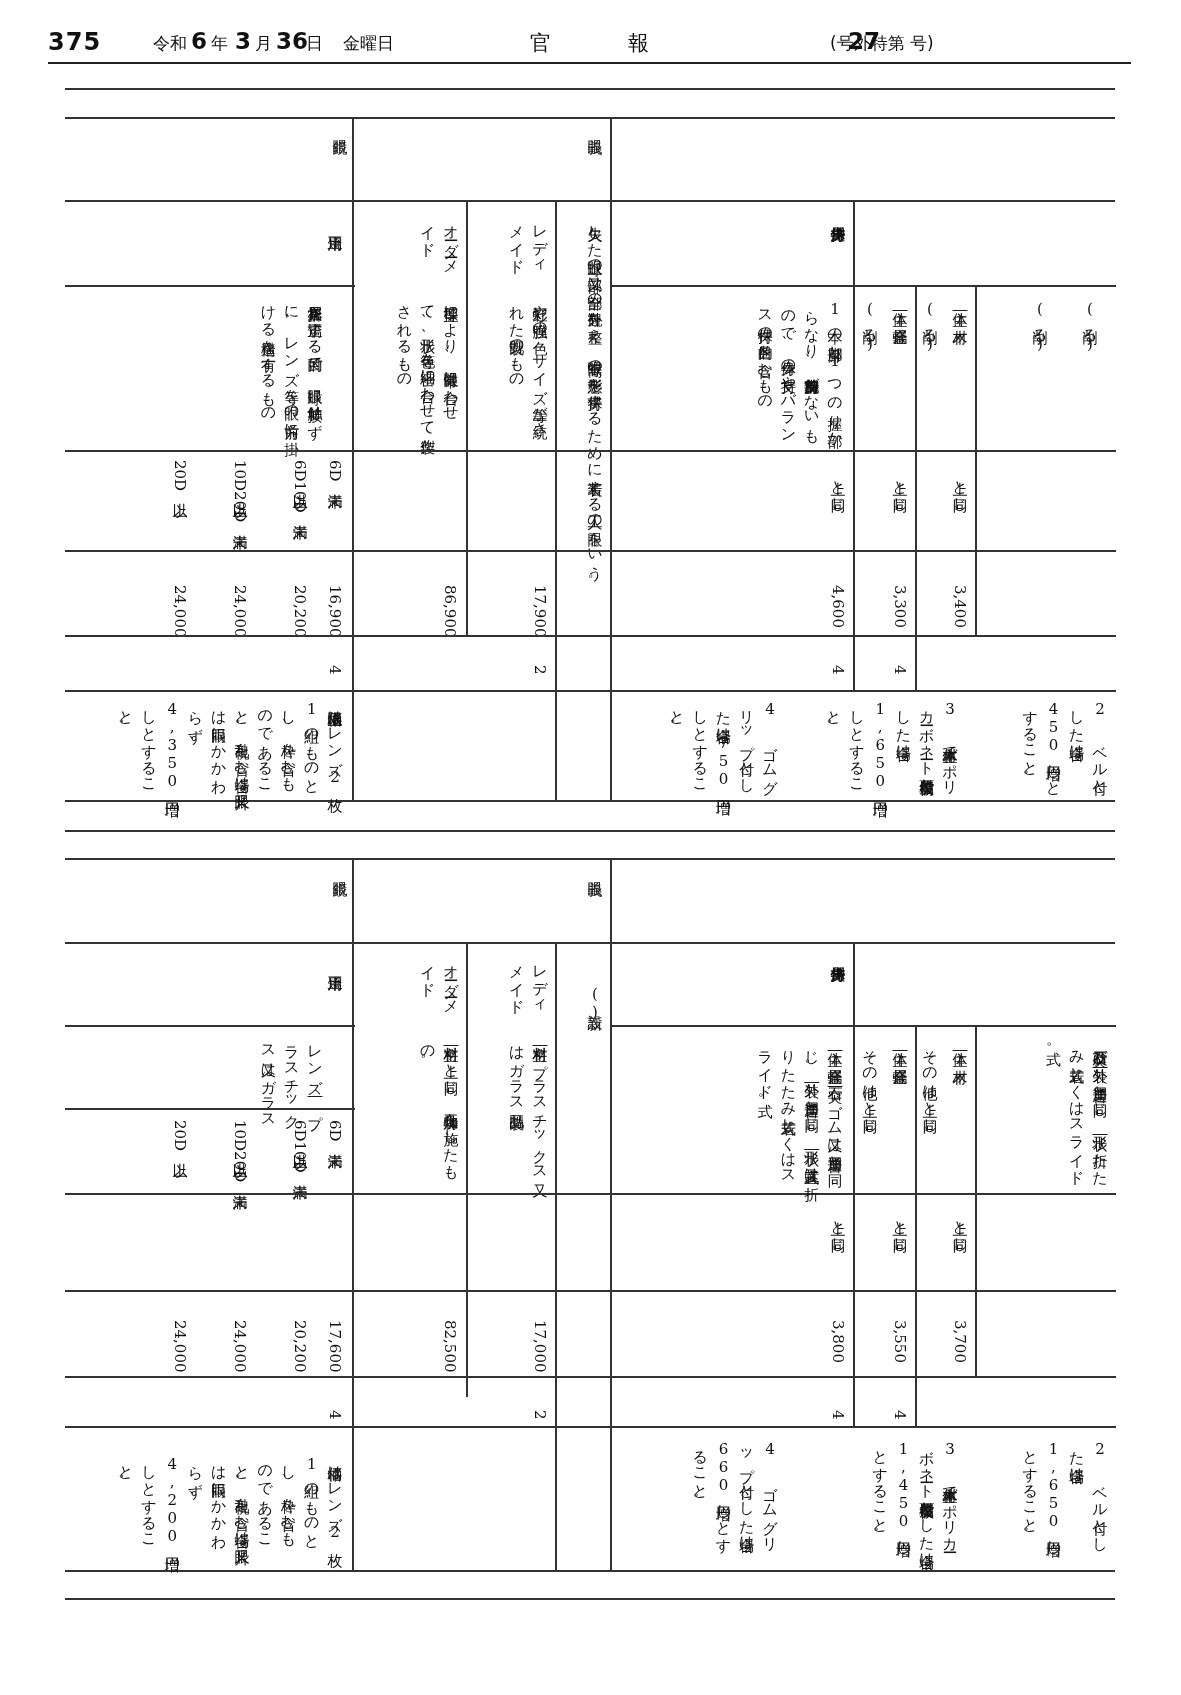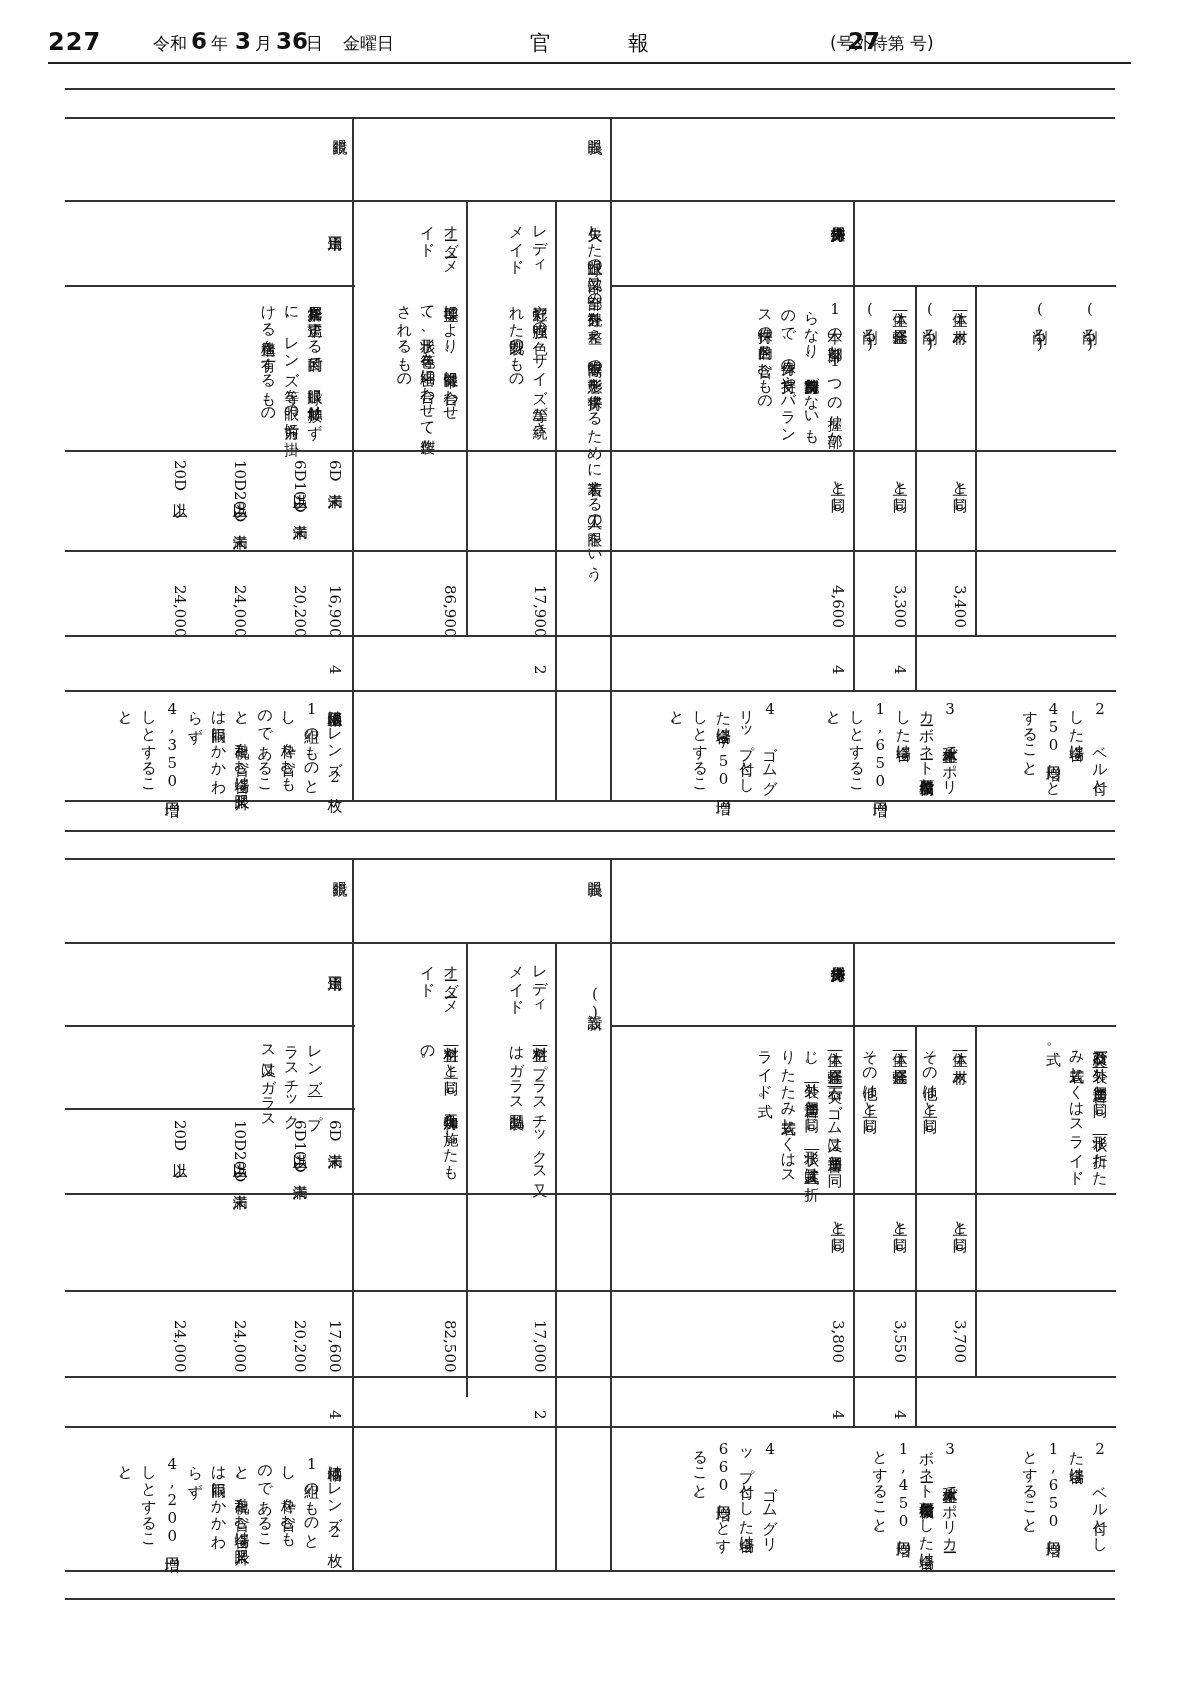--- a/index.html
+++ b/index.html
@@ -14,21 +14,21 @@
   .hline{position:absolute;left:65px;right:66px;border-top:2px solid #333;}
   .v{writing-mode:vertical-rl;text-orientation:upright;font-size:15px;line-height:1.55;}
   .v.num{text-orientation:mixed;}
   .cell{position:absolute;box-sizing:border-box;padding:10px 4px;}
   .grid-line{position:absolute;background:#333;}
 </style>
 </head>
 <body>
 
 <div class="hdr">
-  <span class="pg">227</span>
+  <span class="pg">375</span>
   <span style="left:105px">令和</span>
   <span class="big" style="left:143px;top:0">6</span>
   <span style="left:163px">年</span>
   <span class="big" style="left:187px;top:0">3</span>
   <span style="left:207px">月</span>
   <span class="big" style="left:228px;top:0">36</span>
   <span style="left:258px">日</span>
   <span style="left:295px">金曜日</span>
   <span style="left:482px;font-size:21px;top:1px">官</span>
   <span style="left:580px;font-size:21px;top:1px">報</span>

